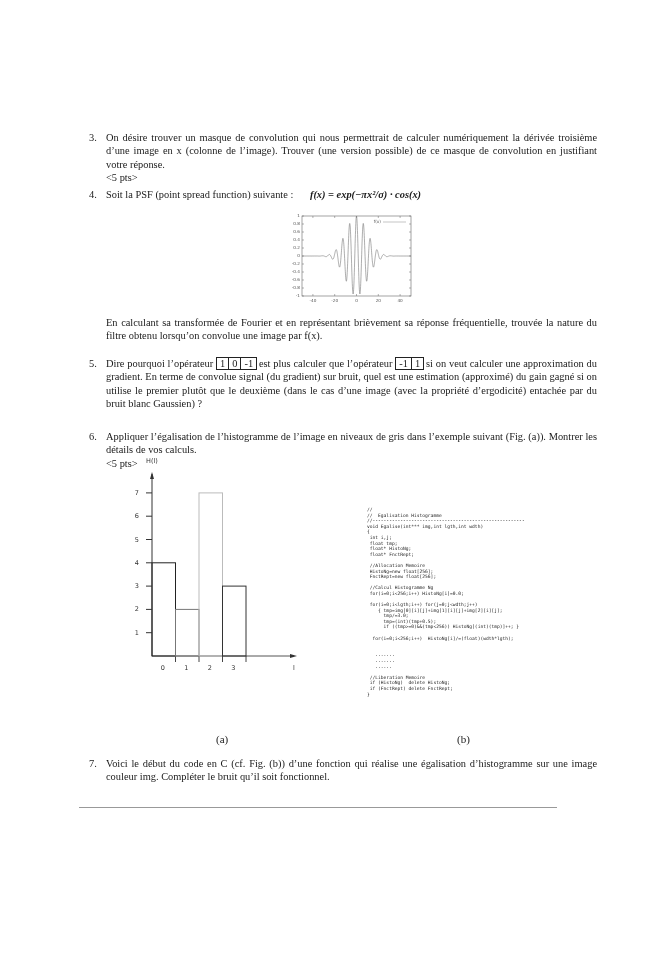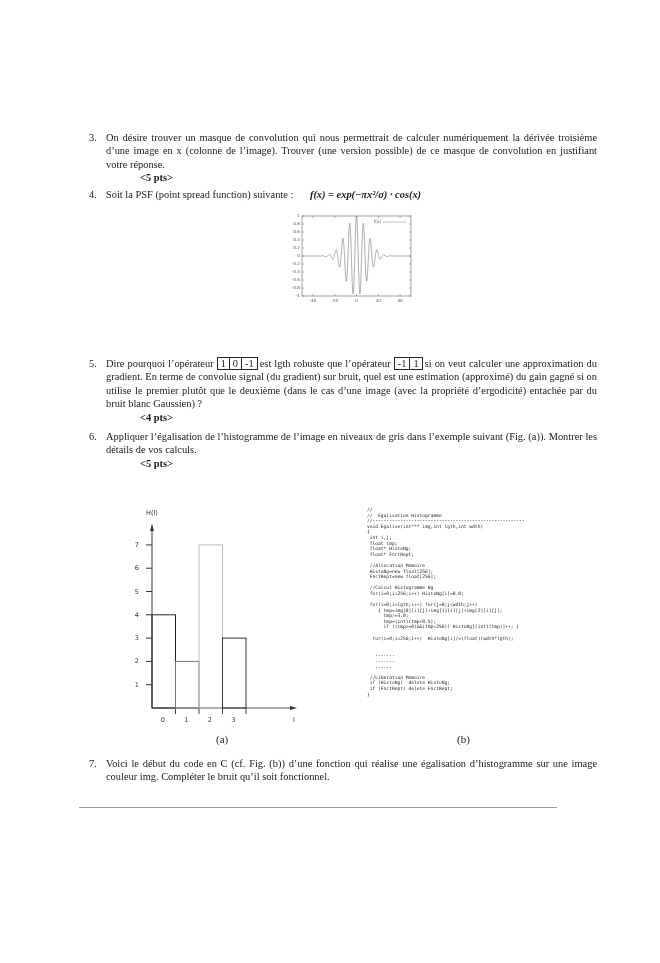--- a/index.html
+++ b/index.html
@@ -3,28 +3,28 @@
 <meta charset="utf-8">
 <style>
   html, body { margin: 0; padding: 0; background: #ffffff; }
   body { width: 660px; height: 963px; position: relative; overflow: hidden;
          font-family: "DejaVu Serif", "Liberation Serif", serif; color: #1a1a1a; }
   .page { position: absolute; left: 0; top: 0; width: 660px; height: 963px; }
   .q { position: absolute; left: 89px; width: 508px; font-size: 10.4px; line-height: 13.4px;
        font-family: "Liberation Serif", "DejaVu Serif", serif; text-align: justify; }
   .q .num { position: absolute; left: 0; top: 0; }
   .q .body { margin-left: 17px; }
-  .pts { font-weight: bold; display: block; margin-left: 34px; }
+  .pts { font-weight: normal; display: block; }
   .math { }
   .box { display: inline-block; border: 1px solid #222; padding: 0 3px; line-height: 11px;
          margin-right: -1px; font-style: normal; }
   .formula { margin-left: 14px; font-style: italic; font-weight: bold; }
   .psf { position: absolute; left: 282px; top: 212px; width: 140px; height: 96px; }
   .psf svg { width: 140px; height: 96px; display: block; }
-  .hist { position: absolute; left: 118px; top: 504px; width: 200px; height: 225px; }
+  .hist { position: absolute; left: 118px; top: 452px; width: 200px; height: 225px; }
   .hist svg { width: 200px; height: 225px; display: block; }
   .caption { position: absolute; font-size: 11px; font-family: "Liberation Serif", serif; }
   .code { position: absolute; left: 367px; top: 507px; width: 230px;
           font-family: "DejaVu Sans Mono", "Liberation Mono", monospace;
           font-size: 4.6px; line-height: 5.6px; white-space: pre; color: #222; }
   .rule { position: absolute; left: 79px; top: 807px; width: 478px; height: 1px; background: #999; }
 </style>
 </head>
 <body>
 
@@ -102,32 +102,32 @@
           <line x1="118.10000000000001" y1="4" x2="118.10000000000001" y2="6" stroke="#666" stroke-width="0.5"></line>
         </g>
       <path id="psf-curve" fill="none" stroke="#777" stroke-width="0.6" d="M20.00 44.00L20.14 44.00L20.27 44.00L20.41 44.00L20.55 44.00L20.68 44.00L20.82 44.00L20.95 44.00L21.09 44.00L21.23 44.00L21.36 44.00L21.50 44.00L21.64 44.00L21.77 44.00L21.91 44.00L22.04 44.00L22.18 44.00L22.32 44.00L22.45 44.00L22.59 44.00L22.73 44.00L22.86 44.00L23.00 44.00L23.13 44.00L23.27 44.00L23.41 44.00L23.54 44.00L23.68 44.00L23.82 44.00L23.95 44.00L24.09 44.00L24.22 44.00L24.36 44.00L24.50 44.00L24.63 44.00L24.77 44.00L24.91 44.00L25.04 44.00L25.18 44.00L25.31 44.00L25.45 44.00L25.59 44.00L25.72 44.00L25.86 44.00L26.00 44.00L26.13 44.00L26.27 44.00L26.40 44.00L26.54 44.00L26.68 44.00L26.81 44.00L26.95 44.00L27.09 44.00L27.22 44.00L27.36 44.00L27.49 44.00L27.63 44.00L27.77 44.00L27.90 44.00L28.04 44.00L28.17 44.00L28.31 44.00L28.45 44.00L28.58 44.00L28.72 44.00L28.86 44.00L28.99 44.00L29.13 44.00L29.27 44.00L29.40 44.00L29.54 44.00L29.67 44.01L29.81 44.01L29.95 44.01L30.08 44.01L30.22 44.01L30.36 44.01L30.49 44.01L30.63 44.01L30.76 44.01L30.90 44.01L31.04 44.01L31.17 44.00L31.31 44.00L31.45 44.00L31.58 44.00L31.72 44.00L31.85 44.00L31.99 44.00L32.13 43.99L32.26 43.99L32.40 43.99L32.53 43.99L32.67 43.99L32.81 43.98L32.94 43.98L33.08 43.98L33.22 43.98L33.35 43.98L33.49 43.98L33.63 43.98L33.76 43.97L33.90 43.97L34.03 43.98L34.17 43.98L34.31 43.98L34.44 43.98L34.58 43.98L34.72 43.99L34.85 43.99L34.99 44.00L35.12 44.00L35.26 44.01L35.40 44.01L35.53 44.02L35.67 44.03L35.80 44.03L35.94 44.04L36.08 44.05L36.21 44.05L36.35 44.06L36.49 44.07L36.62 44.07L36.76 44.07L36.89 44.08L37.03 44.08L37.17 44.08L37.30 44.08L37.44 44.08L37.58 44.08L37.71 44.07L37.85 44.06L37.98 44.06L38.12 44.04L38.26 44.03L38.39 44.02L38.53 44.00L38.67 43.98L38.80 43.97L38.94 43.95L39.08 43.93L39.21 43.90L39.35 43.88L39.48 43.86L39.62 43.84L39.76 43.82L39.89 43.81L40.03 43.79L40.16 43.78L40.30 43.77L40.44 43.76L40.57 43.76L40.71 43.76L40.85 43.77L40.98 43.78L41.12 43.79L41.25 43.81L41.39 43.84L41.53 43.87L41.66 43.90L41.80 43.94L41.94 43.99L42.07 44.04L42.21 44.09L42.34 44.14L42.48 44.20L42.62 44.25L42.75 44.31L42.89 44.37L43.03 44.42L43.16 44.47L43.30 44.51L43.44 44.55L43.57 44.59L43.71 44.61L43.84 44.63L43.98 44.63L44.12 44.63L44.25 44.61L44.39 44.59L44.53 44.55L44.66 44.49L44.80 44.43L44.93 44.35L45.07 44.26L45.21 44.16L45.34 44.04L45.48 43.92L45.61 43.80L45.75 43.66L45.89 43.52L46.02 43.39L46.16 43.25L46.30 43.11L46.43 42.99L46.57 42.87L46.70 42.76L46.84 42.67L46.98 42.59L47.11 42.53L47.25 42.50L47.39 42.48L47.52 42.50L47.66 42.54L47.80 42.61L47.93 42.71L48.07 42.83L48.20 42.99L48.34 43.17L48.48 43.38L48.61 43.61L48.75 43.86L48.89 44.14L49.02 44.43L49.16 44.72L49.29 45.03L49.43 45.34L49.57 45.64L49.70 45.93L49.84 46.21L49.98 46.47L50.11 46.70L50.25 46.89L50.38 47.06L50.52 47.17L50.66 47.24L50.79 47.26L50.93 47.23L51.06 47.14L51.20 46.98L51.34 46.77L51.47 46.50L51.61 46.18L51.75 45.79L51.88 45.36L52.02 44.88L52.16 44.35L52.29 43.79L52.43 43.21L52.56 42.60L52.70 41.99L52.84 41.38L52.97 40.78L53.11 40.20L53.24 39.65L53.38 39.15L53.52 38.71L53.65 38.33L53.79 38.03L53.93 37.81L54.06 37.68L54.20 37.66L54.34 37.74L54.47 37.93L54.61 38.23L54.74 38.64L54.88 39.16L55.02 39.78L55.15 40.51L55.29 41.33L55.43 42.23L55.56 43.21L55.70 44.24L55.83 45.32L55.97 46.42L56.11 47.54L56.24 48.64L56.38 49.72L56.52 50.75L56.65 51.72L56.79 52.60L56.92 53.37L57.06 54.03L57.20 54.54L57.33 54.90L57.47 55.10L57.60 55.12L57.74 54.96L57.88 54.62L58.01 54.08L58.15 53.36L58.29 52.45L58.42 51.36L58.56 50.12L58.70 48.72L58.83 47.19L58.97 45.56L59.10 43.83L59.24 42.04L59.38 40.22L59.51 38.39L59.65 36.58L59.78 34.84L59.92 33.18L60.06 31.63L60.19 30.24L60.33 29.02L60.47 28.00L60.60 27.21L60.74 26.67L60.88 26.39L61.01 26.39L61.15 26.67L61.28 27.25L61.42 28.12L61.56 29.27L61.69 30.70L61.83 32.40L61.97 34.33L62.10 36.48L62.24 38.81L62.37 41.30L62.51 43.91L62.65 46.59L62.78 49.31L62.92 52.02L63.05 54.68L63.19 57.24L63.33 59.65L63.46 61.88L63.60 63.88L63.74 65.61L63.87 67.04L64.01 68.13L64.15 68.87L64.28 69.22L64.42 69.17L64.55 68.71L64.69 67.85L64.83 66.58L64.96 64.92L65.10 62.88L65.23 60.50L65.37 57.79L65.51 54.80L65.64 51.58L65.78 48.16L65.92 44.61L66.05 40.97L66.19 37.30L66.32 33.67L66.46 30.13L66.60 26.75L66.73 23.57L66.87 20.67L67.01 18.08L67.14 15.86L67.28 14.05L67.41 12.69L67.55 11.80L67.69 11.42L67.82 11.54L67.96 12.19L68.10 13.36L68.23 15.03L68.37 17.19L68.50 19.81L68.64 22.85L68.78 26.27L68.91 30.02L69.05 34.05L69.19 38.28L69.32 42.66L69.46 47.12L69.59 51.58L69.73 55.98L69.87 60.23L70.00 64.28L70.14 68.04L70.28 71.47L70.41 74.49L70.55 77.06L70.69 79.13L70.82 80.66L70.96 81.63L71.09 82.00L71.23 81.78L71.37 80.95L71.50 79.54L71.64 77.55L71.78 75.01L71.91 71.97L72.05 68.47L72.18 64.56L72.32 60.30L72.46 55.76L72.59 51.02L72.73 46.14L72.87 41.20L73.00 36.29L73.14 31.49L73.27 26.87L73.41 22.50L73.55 18.46L73.68 14.82L73.82 11.63L73.95 8.94L74.09 6.81L74.23 5.26L74.36 4.32L74.50 4.00L74.64 4.32L74.77 5.26L74.91 6.81L75.05 8.94L75.18 11.63L75.32 14.82L75.45 18.46L75.59 22.50L75.73 26.87L75.86 31.49L76.00 36.29L76.13 41.20L76.27 46.14L76.41 51.02L76.54 55.76L76.68 60.30L76.82 64.56L76.95 68.47L77.09 71.97L77.22 75.01L77.36 77.55L77.50 79.54L77.63 80.95L77.77 81.78L77.91 82.00L78.04 81.63L78.18 80.66L78.31 79.13L78.45 77.06L78.59 74.49L78.72 71.47L78.86 68.04L79.00 64.28L79.13 60.23L79.27 55.98L79.41 51.58L79.54 47.12L79.68 42.66L79.81 38.28L79.95 34.05L80.09 30.02L80.22 26.27L80.36 22.85L80.50 19.81L80.63 17.19L80.77 15.03L80.90 13.36L81.04 12.19L81.18 11.54L81.31 11.42L81.45 11.80L81.58 12.69L81.72 14.05L81.86 15.86L81.99 18.08L82.13 20.67L82.27 23.57L82.40 26.75L82.54 30.13L82.67 33.67L82.81 37.30L82.95 40.97L83.08 44.61L83.22 48.16L83.36 51.58L83.49 54.80L83.63 57.79L83.76 60.50L83.90 62.88L84.04 64.92L84.17 66.58L84.31 67.85L84.45 68.71L84.58 69.17L84.72 69.22L84.86 68.87L84.99 68.13L85.13 67.04L85.26 65.61L85.40 63.88L85.54 61.88L85.67 59.65L85.81 57.24L85.94 54.68L86.08 52.02L86.22 49.31L86.35 46.59L86.49 43.91L86.63 41.30L86.76 38.81L86.90 36.48L87.03 34.33L87.17 32.40L87.31 30.70L87.44 29.27L87.58 28.12L87.72 27.25L87.85 26.67L87.99 26.39L88.13 26.39L88.26 26.67L88.40 27.21L88.53 28.00L88.67 29.02L88.81 30.24L88.94 31.63L89.08 33.18L89.22 34.84L89.35 36.58L89.49 38.39L89.62 40.22L89.76 42.04L89.90 43.83L90.03 45.56L90.17 47.19L90.31 48.72L90.44 50.12L90.58 51.36L90.71 52.45L90.85 53.36L90.99 54.08L91.12 54.62L91.26 54.96L91.39 55.12L91.53 55.10L91.67 54.90L91.80 54.54L91.94 54.03L92.08 53.37L92.21 52.60L92.35 51.72L92.48 50.75L92.62 49.72L92.76 48.64L92.89 47.54L93.03 46.42L93.17 45.32L93.30 44.24L93.44 43.21L93.58 42.23L93.71 41.33L93.85 40.51L93.98 39.78L94.12 39.16L94.26 38.64L94.39 38.23L94.53 37.93L94.67 37.74L94.80 37.66L94.94 37.68L95.07 37.81L95.21 38.03L95.35 38.33L95.48 38.71L95.62 39.15L95.75 39.65L95.89 40.20L96.03 40.78L96.16 41.38L96.30 41.99L96.44 42.60L96.57 43.21L96.71 43.79L96.84 44.35L96.98 44.88L97.12 45.36L97.25 45.79L97.39 46.18L97.53 46.50L97.66 46.77L97.80 46.98L97.94 47.14L98.07 47.23L98.21 47.26L98.34 47.24L98.48 47.17L98.62 47.06L98.75 46.89L98.89 46.70L99.02 46.47L99.16 46.21L99.30 45.93L99.43 45.64L99.57 45.34L99.71 45.03L99.84 44.72L99.98 44.43L100.11 44.14L100.25 43.86L100.39 43.61L100.52 43.38L100.66 43.17L100.80 42.99L100.93 42.83L101.07 42.71L101.20 42.61L101.34 42.54L101.48 42.50L101.61 42.48L101.75 42.50L101.89 42.53L102.02 42.59L102.16 42.67L102.30 42.76L102.43 42.87L102.57 42.99L102.70 43.11L102.84 43.25L102.98 43.39L103.11 43.52L103.25 43.66L103.39 43.80L103.52 43.92L103.66 44.04L103.79 44.16L103.93 44.26L104.07 44.35L104.20 44.43L104.34 44.49L104.48 44.55L104.61 44.59L104.75 44.61L104.88 44.63L105.02 44.63L105.16 44.63L105.29 44.61L105.43 44.59L105.56 44.55L105.70 44.51L105.84 44.47L105.97 44.42L106.11 44.37L106.25 44.31L106.38 44.25L106.52 44.20L106.66 44.14L106.79 44.09L106.93 44.04L107.06 43.99L107.20 43.94L107.34 43.90L107.47 43.87L107.61 43.84L107.75 43.81L107.88 43.79L108.02 43.78L108.15 43.77L108.29 43.76L108.43 43.76L108.56 43.76L108.70 43.77L108.83 43.78L108.97 43.79L109.11 43.81L109.24 43.82L109.38 43.84L109.52 43.86L109.65 43.88L109.79 43.90L109.92 43.93L110.06 43.95L110.20 43.97L110.33 43.98L110.47 44.00L110.61 44.02L110.74 44.03L110.88 44.04L111.02 44.06L111.15 44.06L111.29 44.07L111.42 44.08L111.56 44.08L111.70 44.08L111.83 44.08L111.97 44.08L112.11 44.08L112.24 44.07L112.38 44.07L112.51 44.07L112.65 44.06L112.79 44.05L112.92 44.05L113.06 44.04L113.19 44.03L113.33 44.03L113.47 44.02L113.60 44.01L113.74 44.01L113.88 44.00L114.01 44.00L114.15 43.99L114.28 43.99L114.42 43.98L114.56 43.98L114.69 43.98L114.83 43.98L114.97 43.98L115.10 43.97L115.24 43.97L115.38 43.98L115.51 43.98L115.65 43.98L115.78 43.98L115.92 43.98L116.06 43.98L116.19 43.98L116.33 43.99L116.47 43.99L116.60 43.99L116.74 43.99L116.87 43.99L117.01 44.00L117.15 44.00L117.28 44.00L117.42 44.00L117.56 44.00L117.69 44.00L117.83 44.00L117.96 44.01L118.10 44.01L118.24 44.01L118.37 44.01L118.51 44.01L118.64 44.01L118.78 44.01L118.92 44.01L119.05 44.01L119.19 44.01L119.33 44.01L119.46 44.00L119.60 44.00L119.73 44.00L119.87 44.00L120.01 44.00L120.14 44.00L120.28 44.00L120.42 44.00L120.55 44.00L120.69 44.00L120.83 44.00L120.96 44.00L121.10 44.00L121.23 44.00L121.37 44.00L121.51 44.00L121.64 44.00L121.78 44.00L121.92 44.00L122.05 44.00L122.19 44.00L122.32 44.00L122.46 44.00L122.60 44.00L122.73 44.00L122.87 44.00L123.00 44.00L123.14 44.00L123.28 44.00L123.41 44.00L123.55 44.00L123.69 44.00L123.82 44.00L123.96 44.00L124.09 44.00L124.23 44.00L124.37 44.00L124.50 44.00L124.64 44.00L124.78 44.00L124.91 44.00L125.05 44.00L125.19 44.00L125.32 44.00L125.46 44.00L125.59 44.00L125.73 44.00L125.87 44.00L126.00 44.00L126.14 44.00L126.27 44.00L126.41 44.00L126.55 44.00L126.68 44.00L126.82 44.00L126.96 44.00L127.09 44.00L127.23 44.00L127.36 44.00L127.50 44.00L127.64 44.00L127.77 44.00L127.91 44.00L128.05 44.00L128.18 44.00L128.32 44.00L128.45 44.00L128.59 44.00L128.73 44.00L128.86 44.00L129.00 44.00"></path>
       <text id="psf-legend" x="99" y="11" font-size="4.2" fill="#555" font-family="DejaVu Sans, sans-serif" text-anchor="end">f(x)</text>
       <line x1="101" y1="10" x2="124" y2="10" stroke="#888" stroke-width="0.5"></line>
     </svg>
   </div>
 
   <div class="q" style="top:316px;">
     <div class="body">
+      <span>En calculant sa transformée de Fourier et en représentant brièvement sa réponse fréquentielle, trouvée la nature du filtre obtenu lorsqu’on convolue une image par f(x).</span>
     </div>
   </div>
 
   <div class="q" style="top:357px;">
     <span class="num">5.</span>
     <div class="body">
       <span>Dire pourquoi l’opérateur</span>
       <span><span class="box">1</span><span class="box">0</span><span class="box">-1</span></span>
-      <span>est lgth robuste que l’opérateur</span>
+      <span>est plus calculer que l’opérateur</span>
       <span><span class="box">-1</span><span class="box">1</span></span>
       <span>si on veut calculer une approximation du gradient. En terme de convolue signal (du gradient) sur bruit, quel est une estimation (approximé) du gain gagné si on utilise le premier plutôt que le deuxième (dans le cas d’une image (avec la propriété d’ergodicité) entachée par du bruit blanc Gaussien) ?</span>
-      <span class="pts">&lt;4 pts&gt;</span>
     </div>
   </div>
 
   <div class="q" style="top:430px;">
     <span class="num">6.</span>
     <div class="body">
       <span>Appliquer l’égalisation de l’histogramme de l’image en niveaux de gris dans l’exemple suivant (Fig. (a)). Montrer les détails de vos calculs.</span>
       <span class="pts">&lt;5 pts&gt;</span>
     </div>
   </div>

